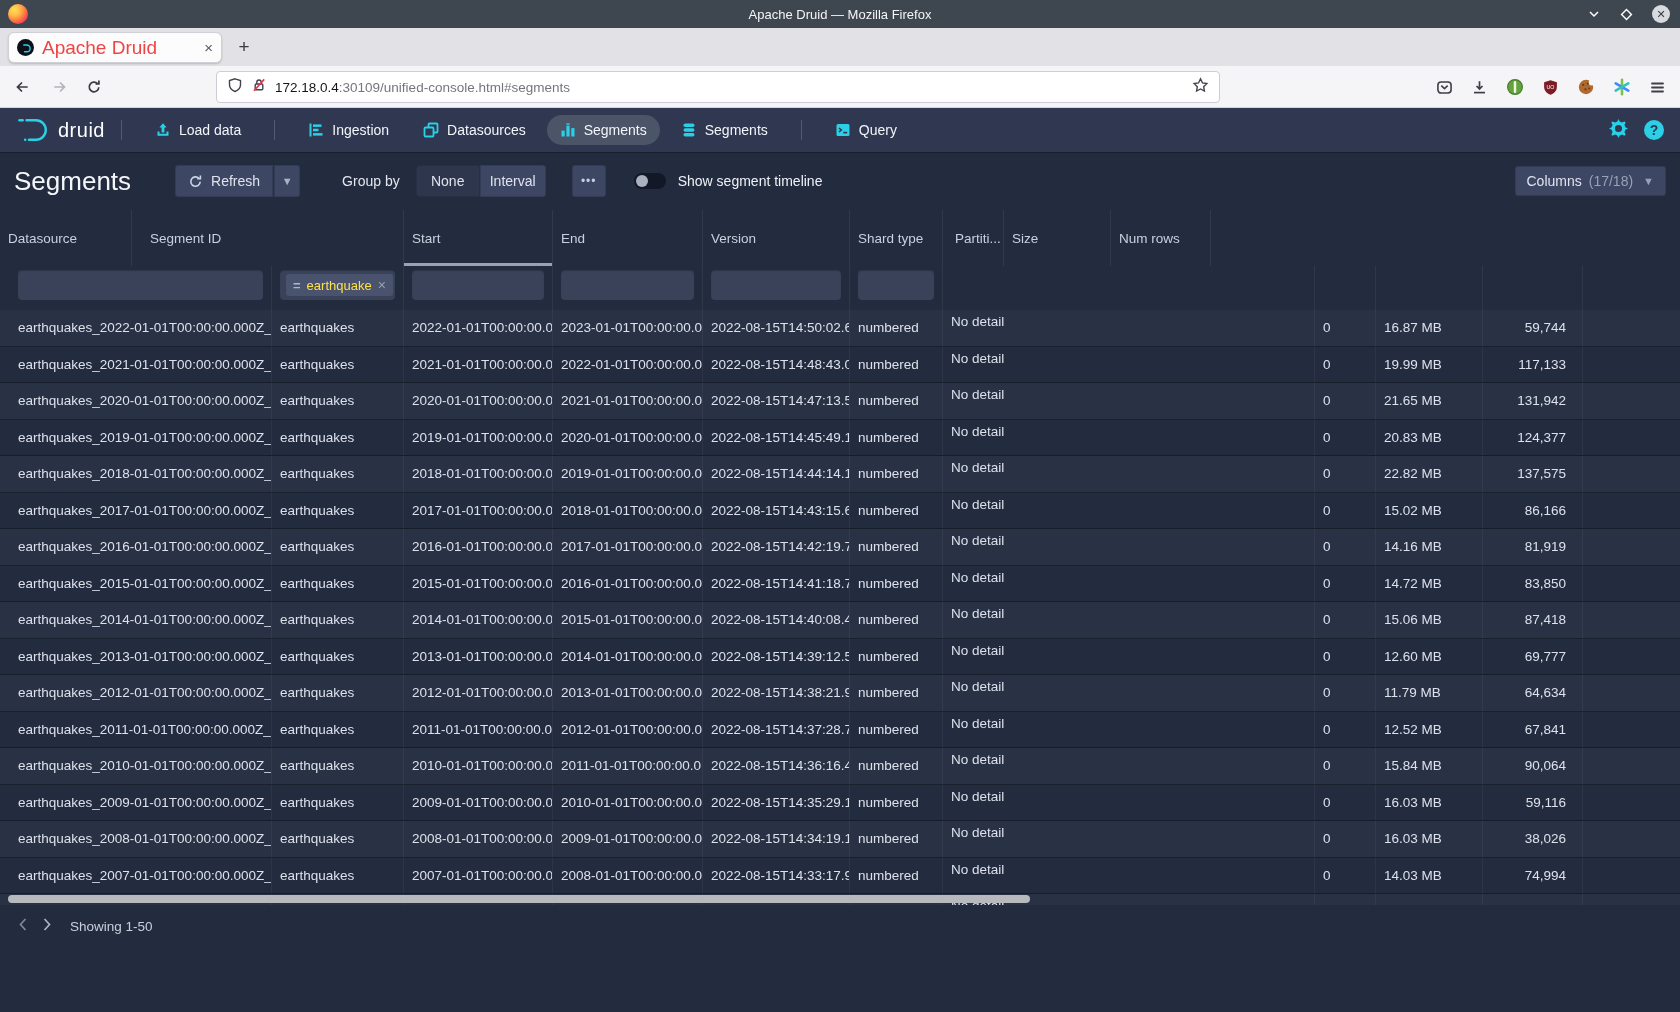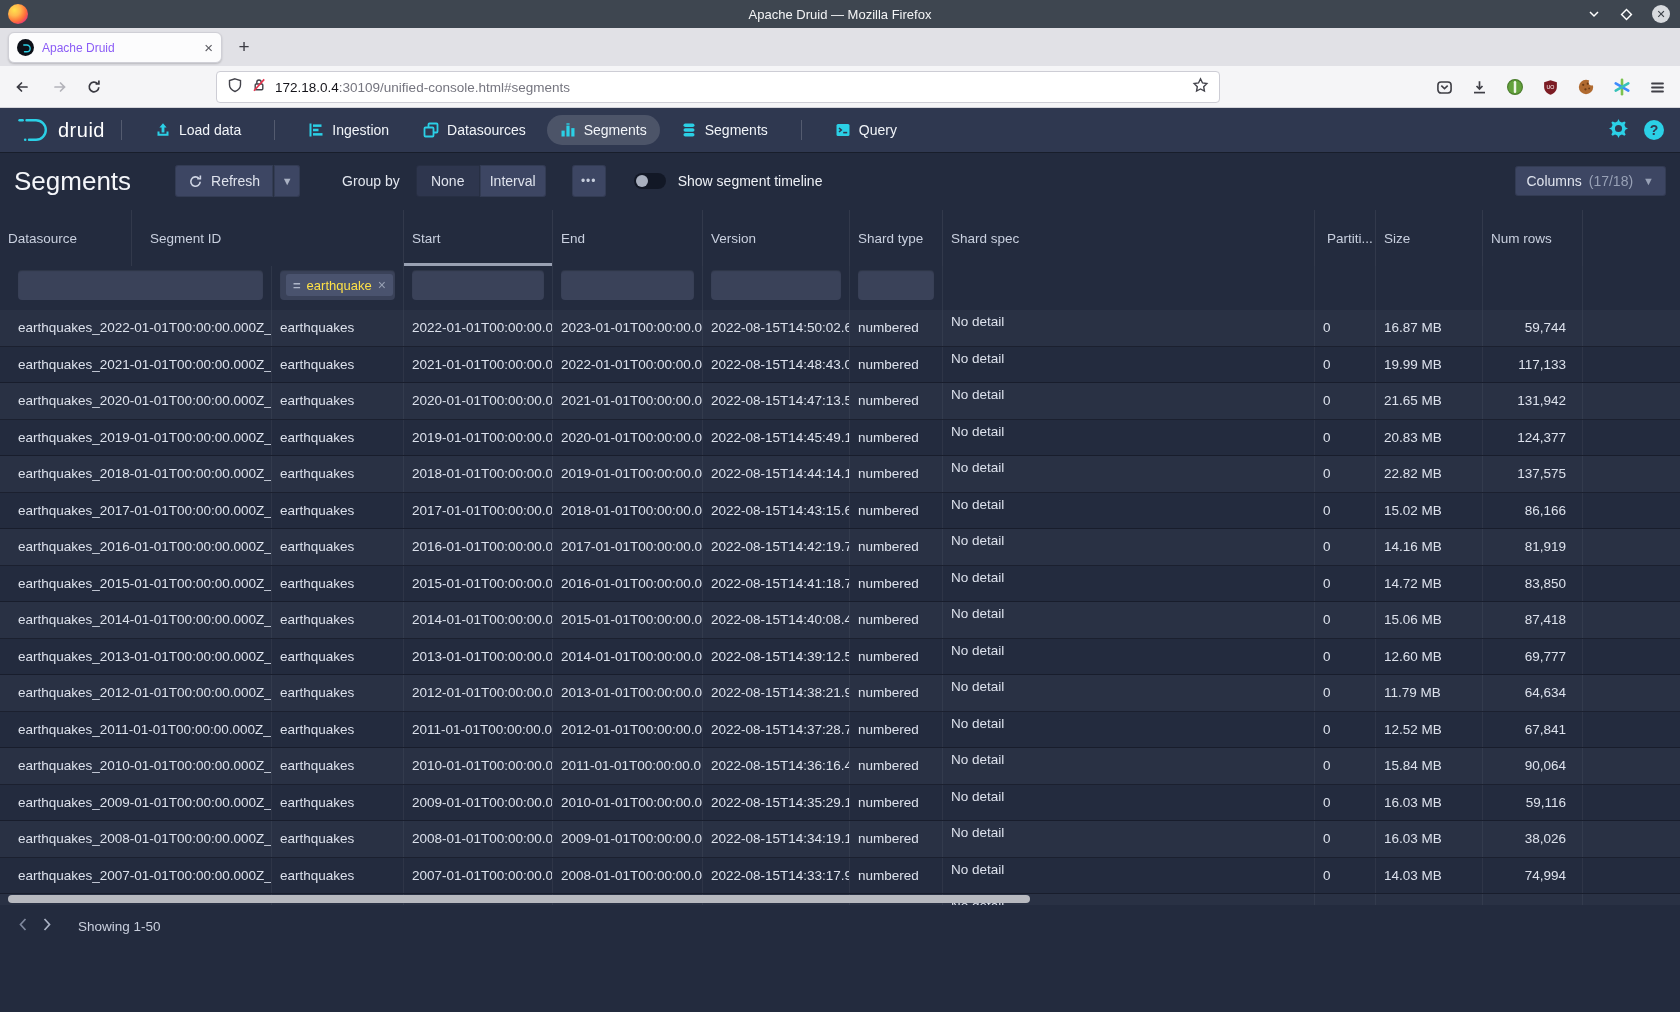--- a/index.html
+++ b/index.html
@@ -15,21 +15,21 @@
   #win-btns { position:absolute; right:10px; top:0; height:28px; display:flex; align-items:center; gap:18px; }
   #win-btns svg { display:block; }
   .close-circ { width:18px; height:18px; border-radius:50%; background:#d7dade; display:flex; align-items:center; justify-content:center;
     color:#3a4047; font-size:11px; font-weight:bold; line-height:1; }
 
   #tabstrip { position:absolute; left:0; top:28px; width:1680px; height:38px; background:#e1e1e6; }
   #tab { position:absolute; left:8px; top:4px; width:214px; height:31px; background:#fcfcfd;
     border:1px solid #cfcfd6; border-radius:6px; box-shadow:0 1px 2px rgba(0,0,0,.18);
     display:flex; align-items:center; padding:0 8px; }
   #tab-favicon { width:17px; height:17px; border-radius:50%; background:#0c1018; display:flex; align-items:center; justify-content:center; }
-  #tab-title { margin-left:8px; font-size:12px; color:#8b5cf6; flex:1; }
+  #tab-title { margin-left:8px; font-size:19px; color:#ef4444; flex:1; }
   #tab-close { color:#5a5a61; font-size:15px; line-height:1; }
   #newtab-btn { position:absolute; left:232px; top:8px; font-size:19px; color:#3c3c44; width:24px; text-align:center; }
 
   #toolbar { position:absolute; left:0; top:66px; width:1680px; height:42px; background:#f5f5f7;
     border-bottom:1px solid #d4d4da; }
   .tb-ico { position:absolute; top:13px; }
   #urlbar { position:absolute; left:216px; top:5px; width:1004px; height:32px; background:#ffffff;
     border:1px solid #cdcdd5; border-radius:4px; display:flex; align-items:center; padding:0 10px; }
   #url-text { font-size:13.5px; margin-left:8px; flex:1; white-space:nowrap; overflow:hidden; }
   #url-text .host { color:#15141a; }
@@ -95,21 +95,21 @@
     border-right:1px solid rgba(255,255,255,.05); color:#dce1ec; font-size:13.5px;
     white-space:nowrap; overflow:hidden; }
   .td.first { padding-left:18px; }
   .td.top { align-items:flex-start; padding-top:4px; }
   .td.right { justify-content:flex-end; padding-right:16px; }
 
   #hscroll { position:absolute; left:8px; top:585px; width:1022px; height:8px; border-radius:4px; background:#b7b9bf; }
 
   #footer { position:absolute; left:0; top:905px; width:1680px; height:107px; }
   #pager { display:flex; align-items:center; height:42px; padding-left:18px; gap:14px; }
-  #showing { color:#c9cfdd; font-size:13.5px; margin-left:12px; }
+  #showing { color:#c9cfdd; font-size:13.5px; margin-left:4px; }
 </style>
 </head>
 <body>
 
 <div id="titlebar">
   <div id="ff-logo"></div>
   <div id="win-title">Apache Druid — Mozilla Firefox</div>
   <div id="win-btns">
     <span>
         <svg width="14" height="14" viewBox="0 0 14 14">
@@ -347,23 +347,20 @@
     </div>
     <div class="th" style="width: 150px; padding-left: 8px;">
       <span>End</span>
     </div>
     <div class="th" style="width: 147px; padding-left: 8px;">
       <span>Version</span>
     </div>
     <div class="th" style="width: 93px; padding-left: 8px;">
       <span>Shard type</span>
     </div>
-    <div class="th" style="width: 372px; padding-left: 8px;">
-      <span>Shard spec</span>
-    </div>
     <div class="th" style="width: 61px; padding-left: 12px;">
       <span>Partiti...</span>
     </div>
     <div class="th" style="width: 107px; padding-left: 8px;">
       <span>Size</span>
     </div>
     <div class="th" style="width: 100px; padding-left: 8px;">
       <span>Num rows</span>
     </div>
   </div>

